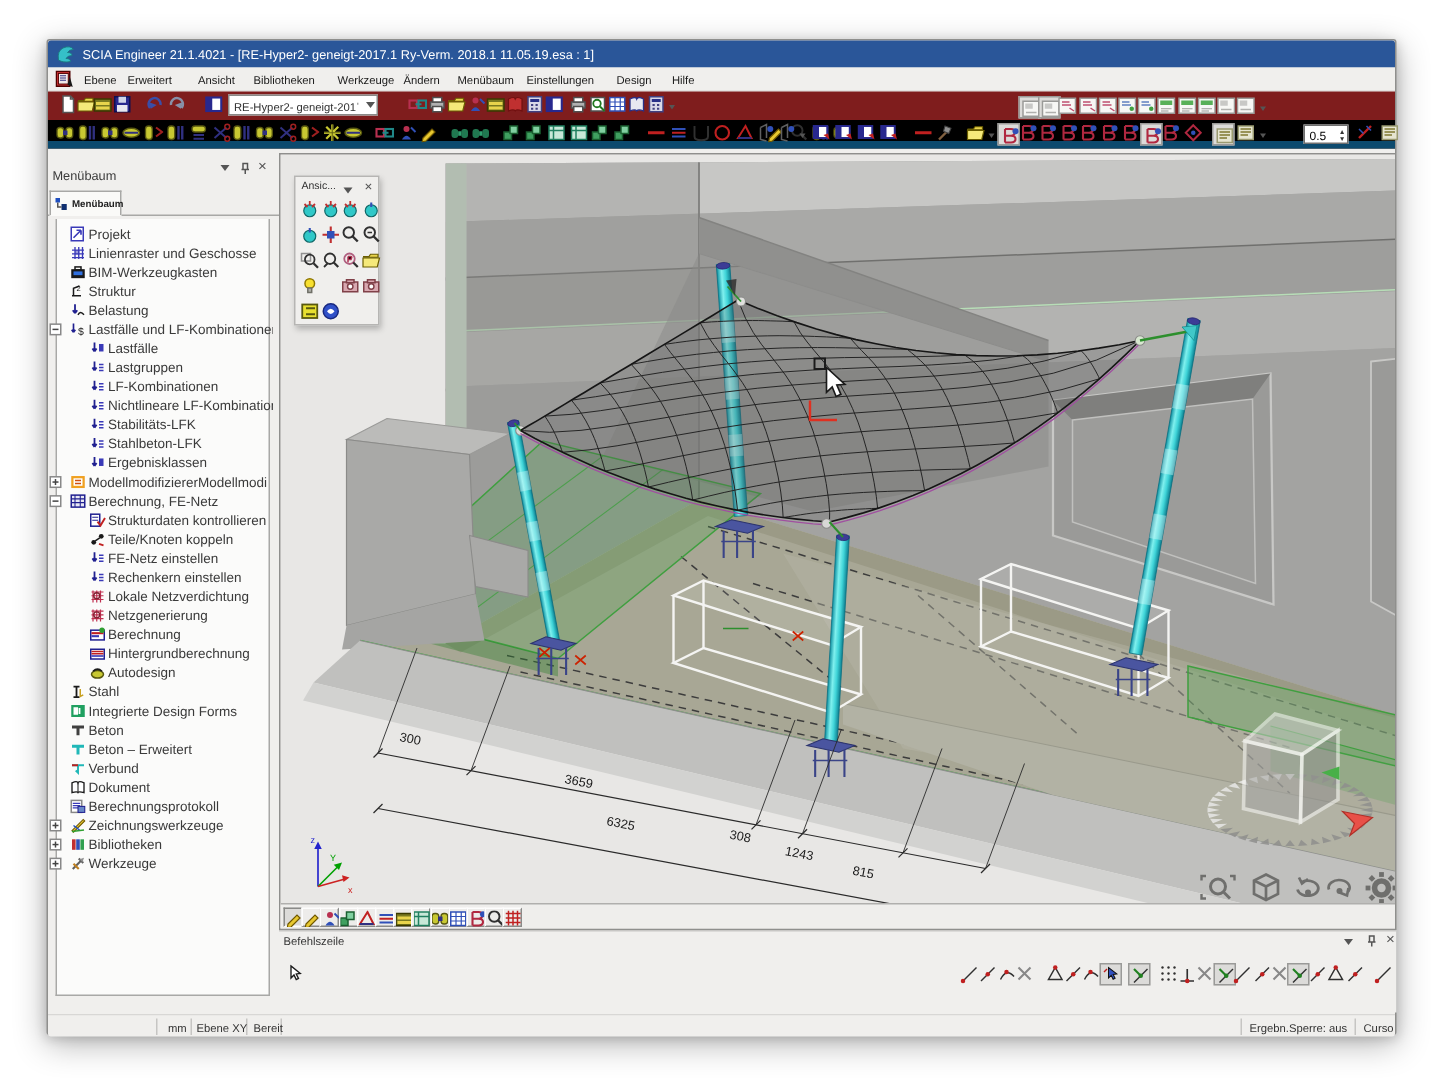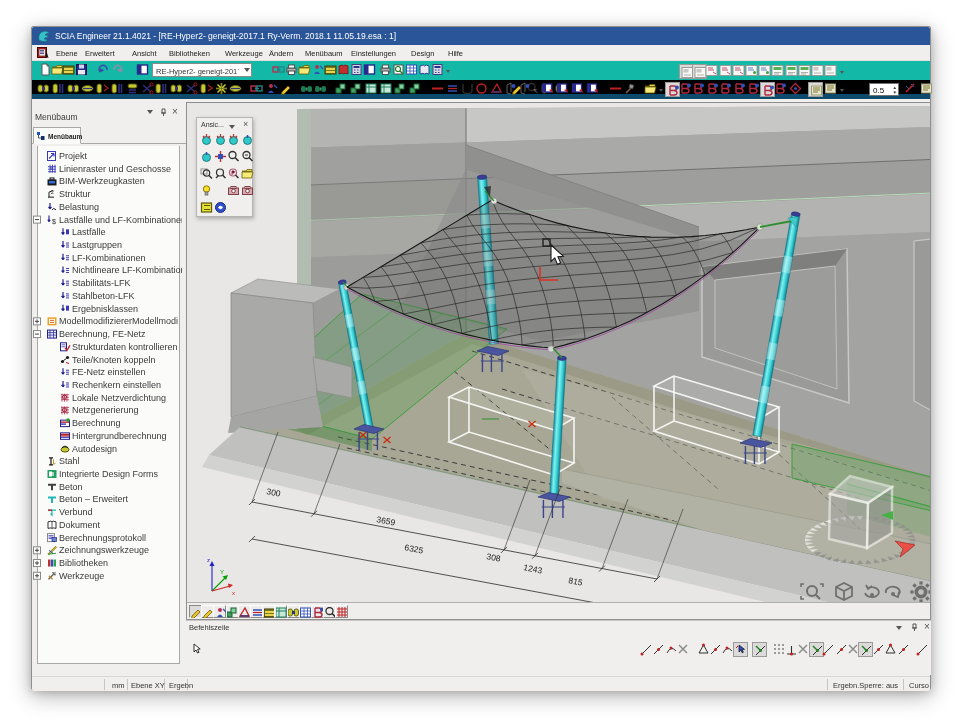--- a/index.html
+++ b/index.html
@@ -25,21 +25,21 @@
 <div class="abs t7" style="left:53px;top:3.5px">Erweitert</div>
 <div class="abs t7" style="left:100px;top:3.5px">Ansicht</div>
 <div class="abs t7" style="left:137px;top:3.5px">Bibliotheken</div>
 <div class="abs t7" style="left:193px;top:3.5px">Werkzeuge</div>
 <div class="abs t7" style="left:237px;top:3.5px">Ändern</div>
 <div class="abs t7" style="left:273px;top:3.5px">Menübaum</div>
 <div class="abs t7" style="left:319px;top:3.5px">Einstellungen</div>
 <div class="abs t7" style="left:379px;top:3.5px">Design</div>
 <div class="abs t7" style="left:416px;top:3.5px">Hilfe</div>
 </div>
-<div class="abs" style="left:0;top:34px;width:898px;height:19px;background:#14b8a6">
+<div class="abs" style="left:0;top:34px;width:898px;height:19px;background:#7f1d1d">
 <div style="position:absolute;left:7px;top:2px;width:15px;height:15px;">
         <svg width="13" height="13" viewBox="0 0 13 13" style="position:absolute;left:0px;top:0px">
           <path d="M3 1 h5 l2 2 v9 h-7 Z" fill="#fff" stroke="#555" stroke-width="1"></path>
           <path d="M8 1 v2 h2" fill="none" stroke="#555" stroke-width="1"></path>
         </svg>
       </div>
 <div style="position:absolute;left:19px;top:2px;width:15px;height:15px;">
         <svg width="13" height="13" viewBox="0 0 13 13" style="position:absolute;left:0px;top:0px">
           <path d="M1 4 h4 l1 -1.5 h5 v2 h-10" fill="#e8d44c" stroke="#6b5e00" stroke-width="0.8"></path>
           <path d="M1 5 h11 l-1.5 6 h-9.5 Z" fill="#f5e97a" stroke="#6b5e00" stroke-width="0.8"></path>
@@ -1420,18 +1420,18 @@
         </svg>
       </div>
 </div>
 <div class="abs" style="left:0;top:649px;width:898px;height:15px;background:#f0efed;border-top:1px solid #d8d7d5;border-radius:0 0 2px 2px;font-size:7.5px;color:#333">
 <div class="sep" style="left:72px;top:2px;height:11px"></div>
 <div class="sep" style="left:95px;top:2px;height:11px"></div>
 <div class="sep" style="left:132px;top:2px;height:11px"></div>
 <div class="sep" style="left:155px;top:2px;height:11px"></div>
 <div class="abs" style="left:80px;top:3.5px">mm</div>
 <div class="abs" style="left:99px;top:3.5px">Ebene XY</div>
-<div class="abs" style="left:137px;top:3.5px">Ergebn</div>
+<div class="abs" style="left:137px;top:3.5px">Bereit</div>
 <div class="sep" style="left:795px;top:2px;height:11px"></div>
 <div class="abs" style="left:801px;top:3.5px">Ergebn.Sperre: aus</div>
 <div class="sep" style="left:871px;top:2px;height:11px"></div>
 <div class="abs" style="left:877px;top:3.5px">Curso</div>
 </div>
 </div>
 </body></html>

